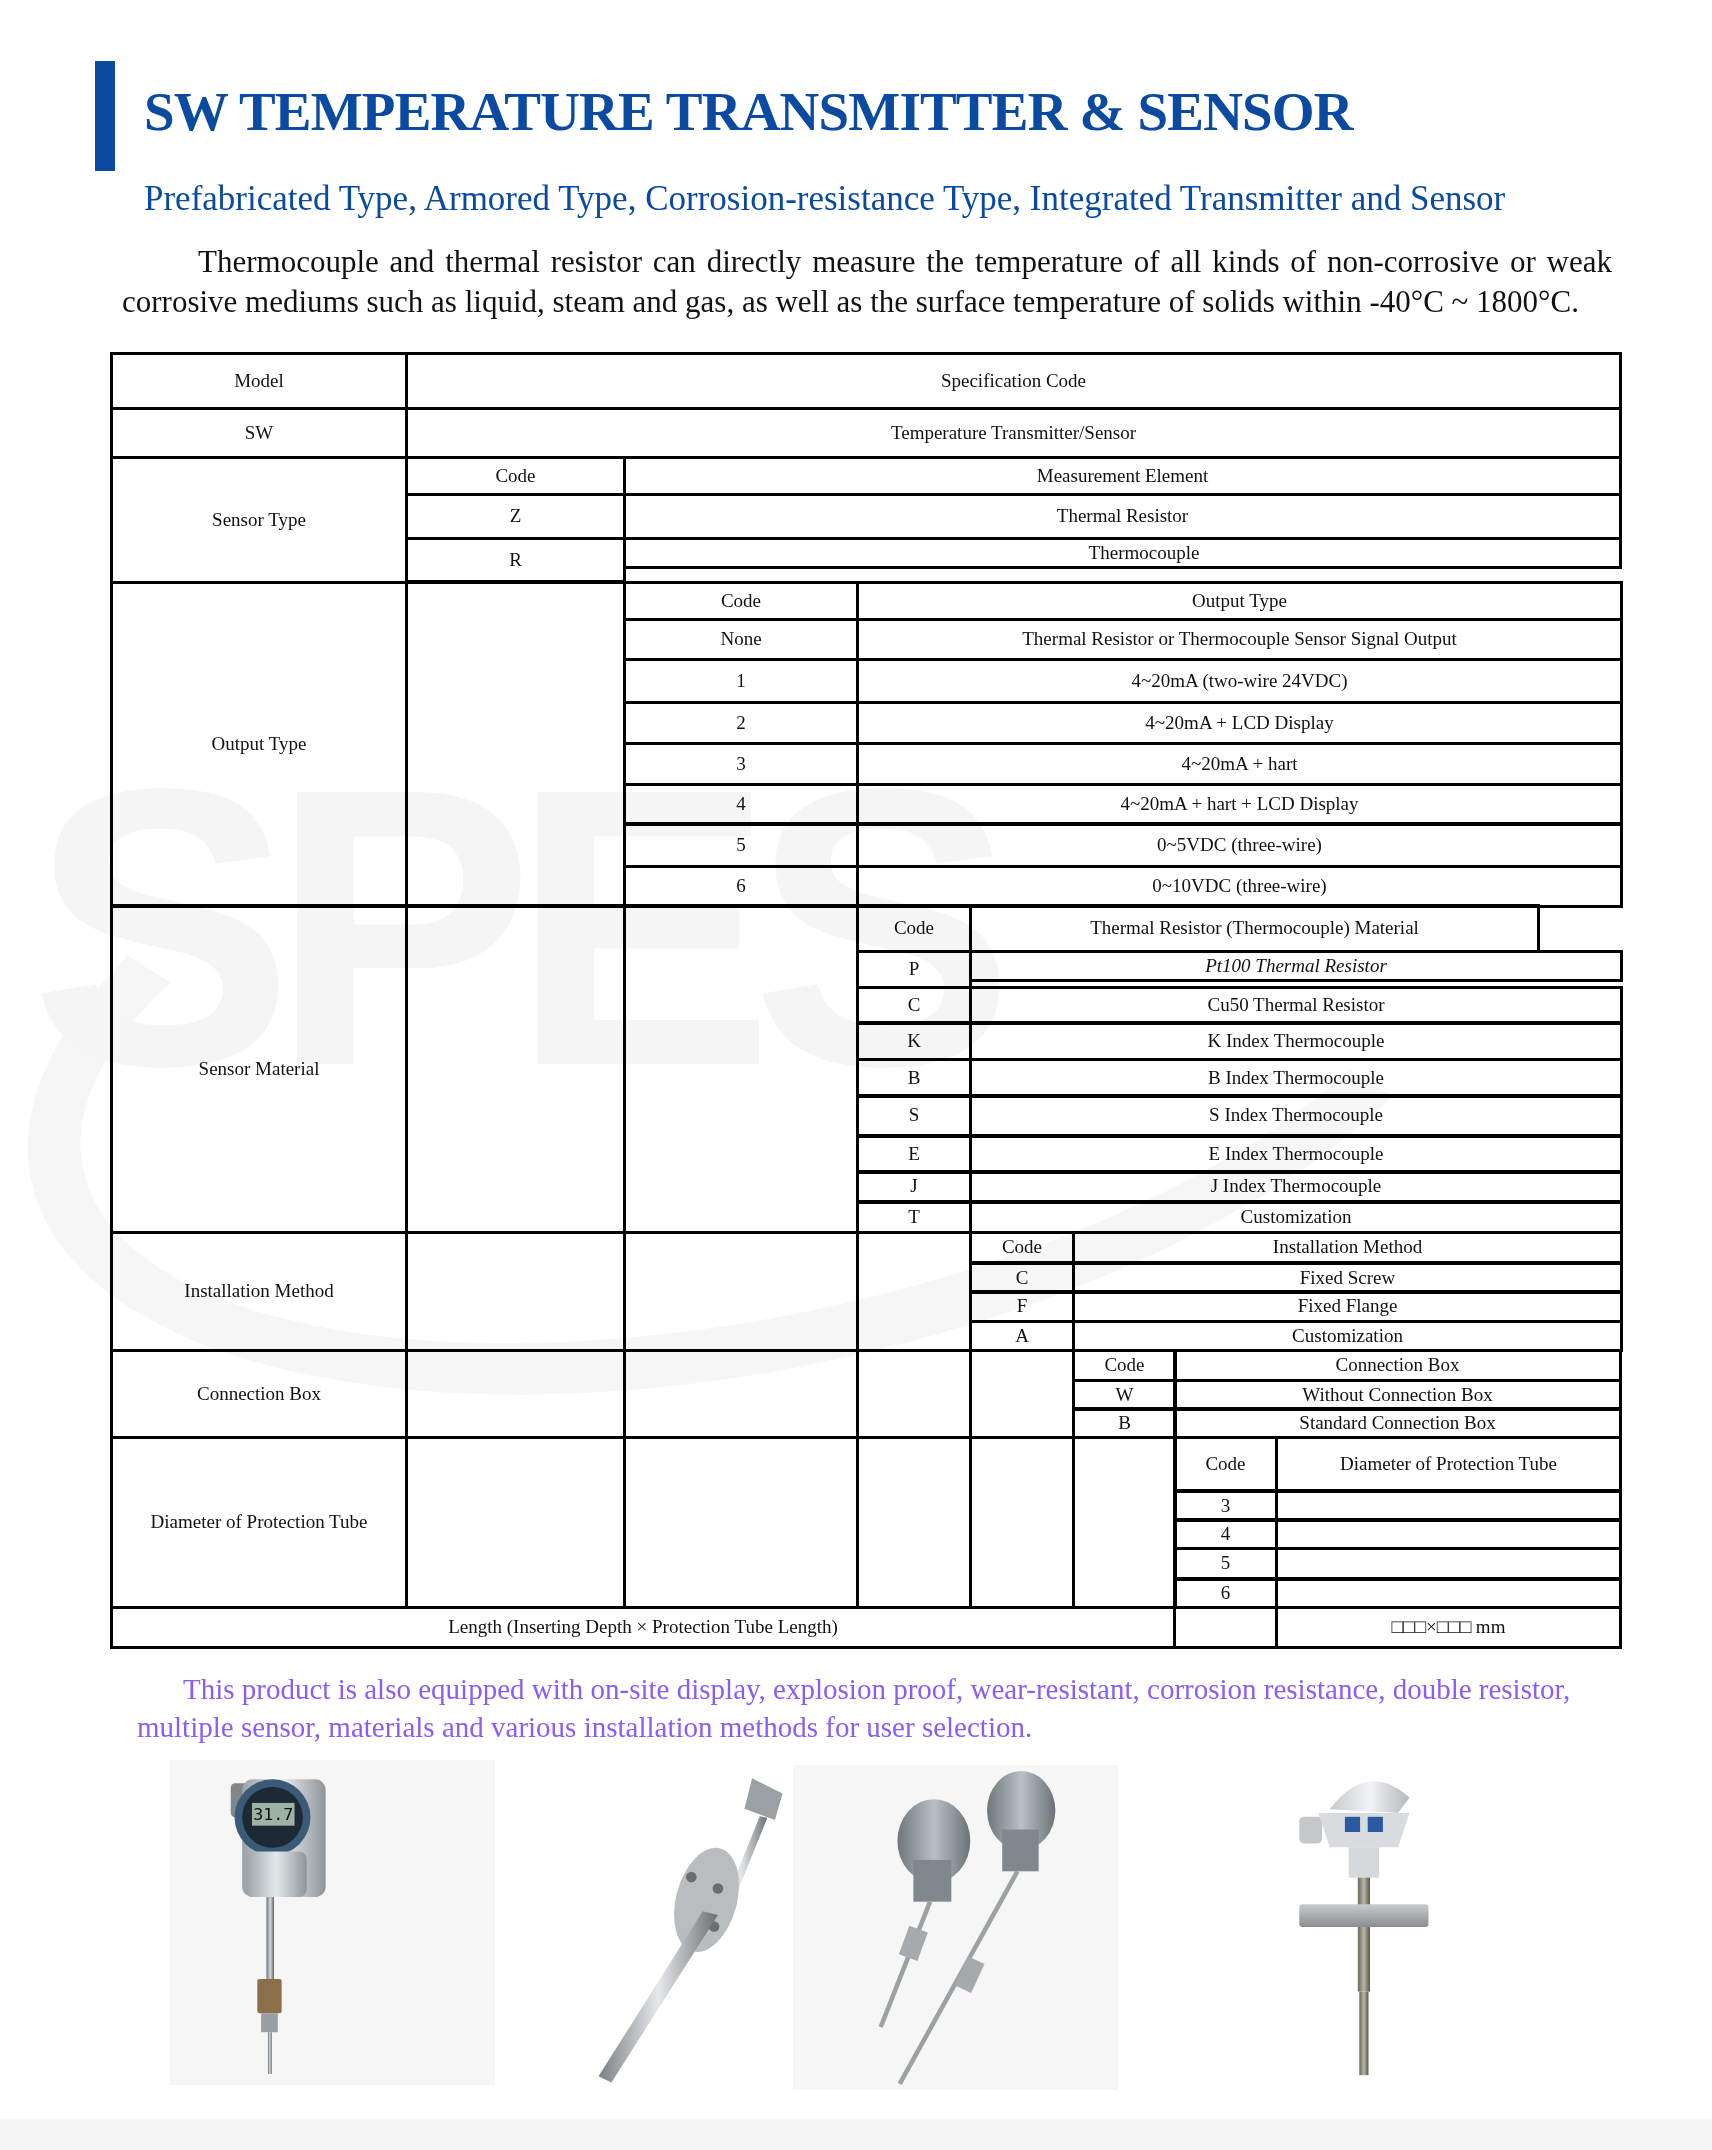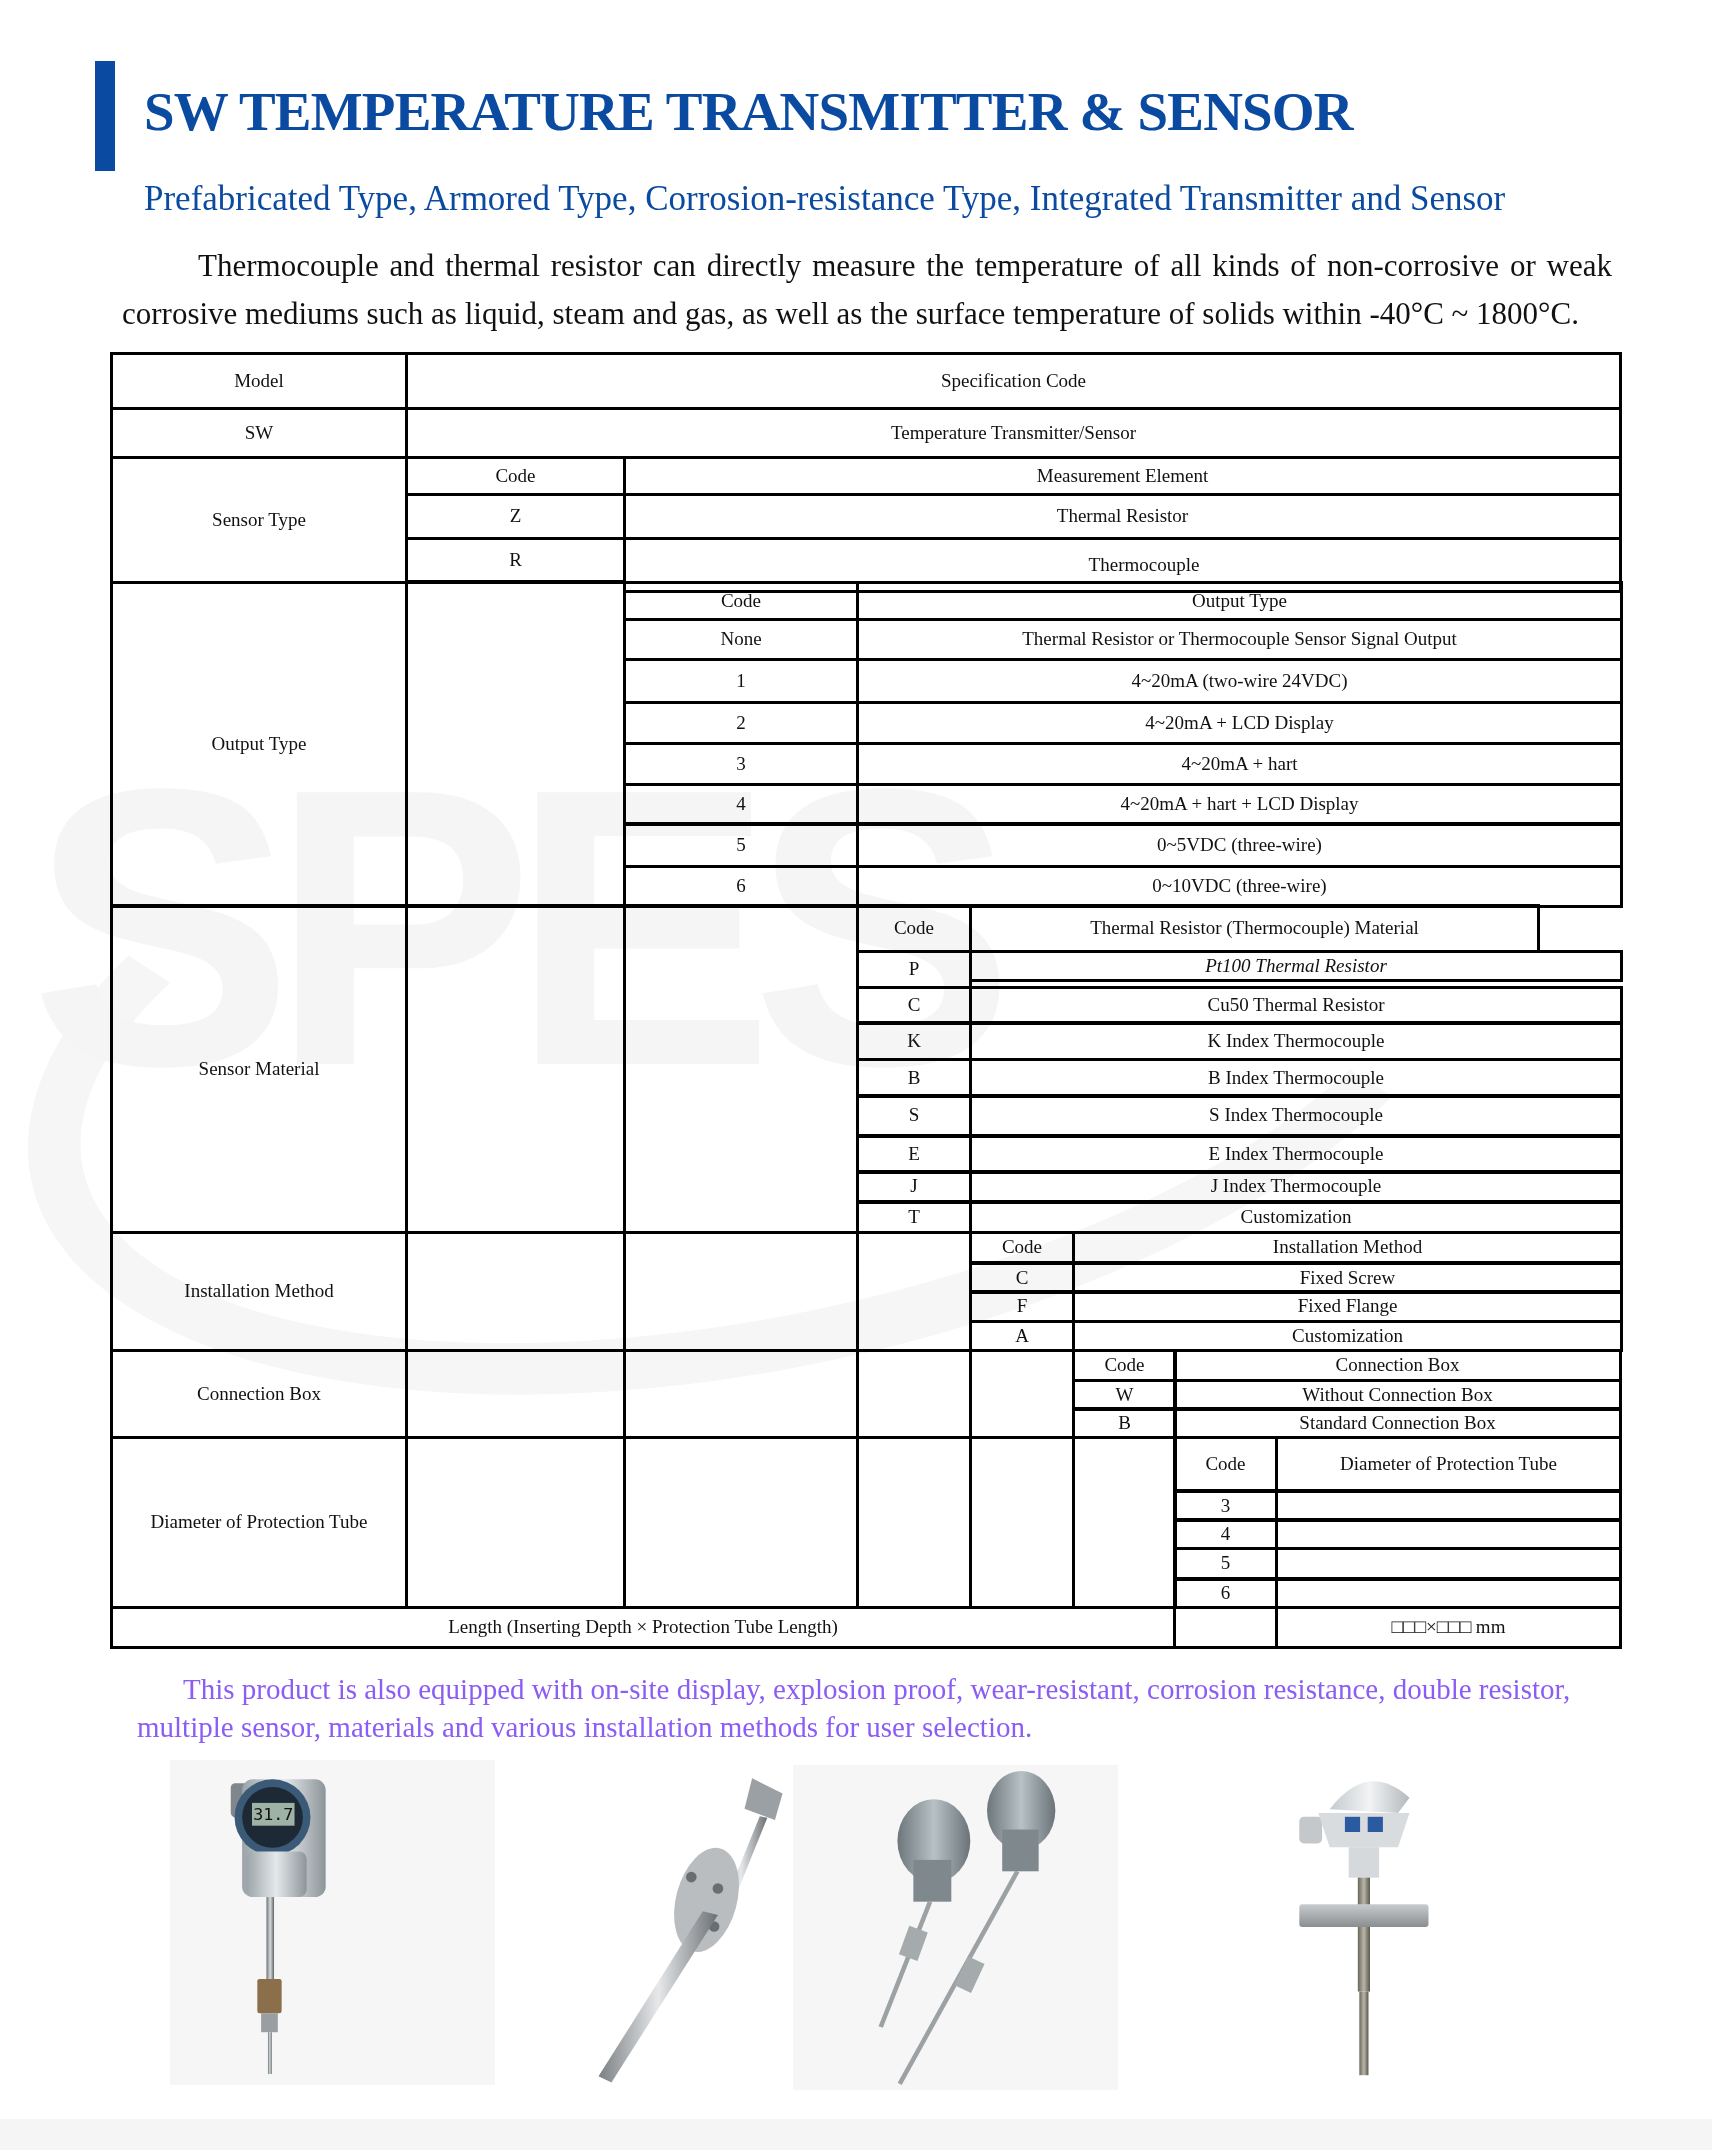--- a/index.html
+++ b/index.html
@@ -1,21 +1,21 @@
 <!DOCTYPE html>
 <html style="font-size:12px"><head>
 <meta charset="utf-8">
 <style>
   html,body{margin:0;padding:0;}
   body{width:1712px;height:2151px;position:relative;background:#ffffff;overflow:hidden;font-family:"Liberation Serif","DejaVu Serif",serif;color:#111;}
   .abs{position:absolute;}
   .accent-bar{left:95px;top:61px;width:20px;height:110px;background:#0a4aa0;}
   .title{left:144px;top:84px;font-size:55px;font-weight:bold;color:#0a4aa0;letter-spacing:-0.8px;white-space:nowrap;line-height:1;}
   .subtitle{left:144px;top:181px;font-size:35px;color:#0a4aa0;white-space:nowrap;line-height:1;}
-  .intro{left:122px;top:242px;width:1490px;font-size:31px;line-height:48px;color:#111;text-align:justify;}
+  .intro{left:122px;top:242px;width:1490px;font-size:31px;line-height:40px;color:#111;text-align:justify;}
   .intro .indent{display:inline-block;width:76px;}
   .watermark{left:30px;top:730px;font-size:395px;font-weight:bold;color:#f5f5f5;letter-spacing:-23px;font-family:"Liberation Sans",sans-serif;line-height:1;z-index:0;}
   .wm-ellipse{left:15px;top:684px;width:1490px;height:684px;border:53px solid #f6f6f6;border-radius:50%;z-index:0;transform:rotate(-12deg);box-sizing:border-box;border-right-color:transparent;border-top-color:transparent;}
   .cell{position:absolute;box-sizing:border-box;border:3px solid #000;display:flex;align-items:center;justify-content:center;text-align:center;font-size:19px;line-height:1.1;background:transparent;z-index:2;}
   .table-wrap{z-index:2;}
   .outro{left:137px;top:1670px;width:1482px;font-size:29px;line-height:38px;color:#8b5cf6;}
   .outro .indent{display:inline-block;width:46px;}
   .photo{position:absolute;z-index:1;}
   .photo-bg{background:#f6f6f6;}
   .footer-strip{left:0;top:2119px;width:1712px;height:32px;background:#f5f5f5;}
@@ -38,21 +38,21 @@
 
   <div class="cell" style="left:110px;top:407px;width:298px;height:52px;">SW</div>
   <div class="cell" style="left:405px;top:407px;width:1217px;height:52px;">Temperature Transmitter/Sensor</div>
 
   <div class="cell" style="left:110px;top:456px;width:298px;height:128px;">Sensor Type</div>
   <div class="cell" style="left:405px;top:456px;width:221px;height:40px;">Code</div>
   <div class="cell" style="left:623px;top:456px;width:999px;height:40px;">Measurement Element</div>
   <div class="cell" style="left:405px;top:493px;width:221px;height:47px;">Z</div>
   <div class="cell" style="left:623px;top:493px;width:999px;height:47px;">Thermal Resistor</div>
   <div class="cell" style="left:405px;top:537px;width:221px;height:46px;">R</div>
-  <div class="cell" style="left:623px;top:537px;width:999px;height:56px;padding-left:43px;">Thermocouple</div>
+  <div class="cell" style="left:623px;top:537px;width:999px;height:32px;padding-left:43px;">Thermocouple</div>
 
   <div class="cell" style="left:110px;top:581px;width:298px;height:327px;">Output Type</div>
   <div class="cell" style="left:405px;top:581px;width:221px;height:327px;"></div>
   <div class="cell" style="left:623px;top:581px;width:236px;height:40px;">Code</div>
   <div class="cell" style="left:856px;top:581px;width:767px;height:40px;">Output Type</div>
 
   <div class="cell" style="left:623px;top:618px;width:236px;height:43px;">None</div>
   <div class="cell" style="left:856px;top:618px;width:767px;height:43px;">Thermal Resistor or Thermocouple Sensor Signal Output</div>
   <div class="cell" style="left:623px;top:658px;width:236px;height:46px;">1</div>
   <div class="cell" style="left:856px;top:658px;width:767px;height:46px;">4~20mA (two-wire 24VDC)</div>

